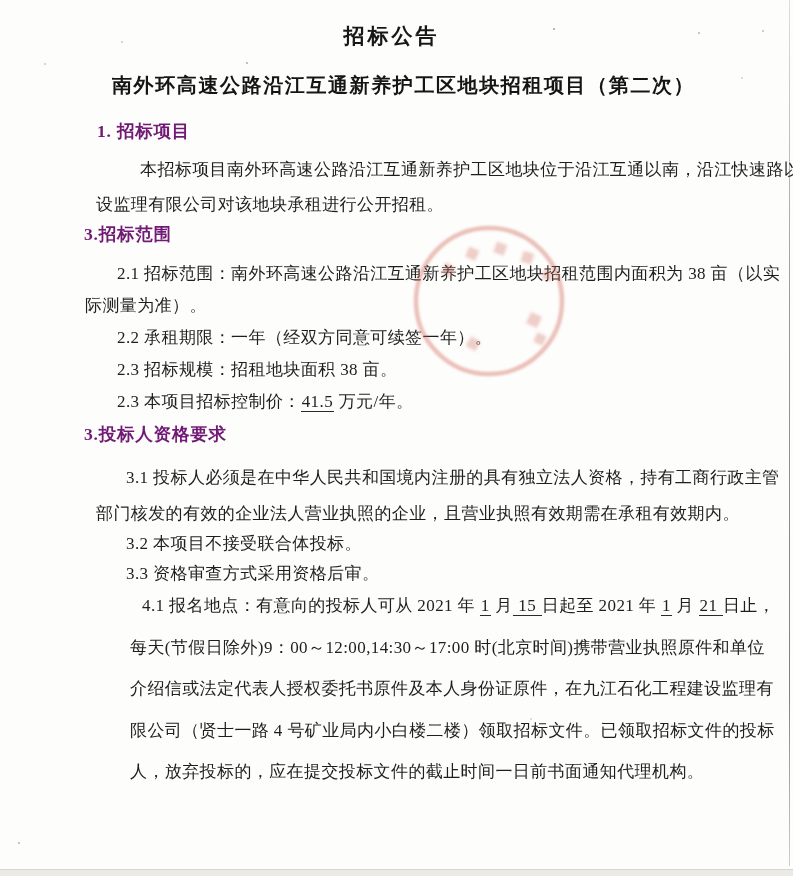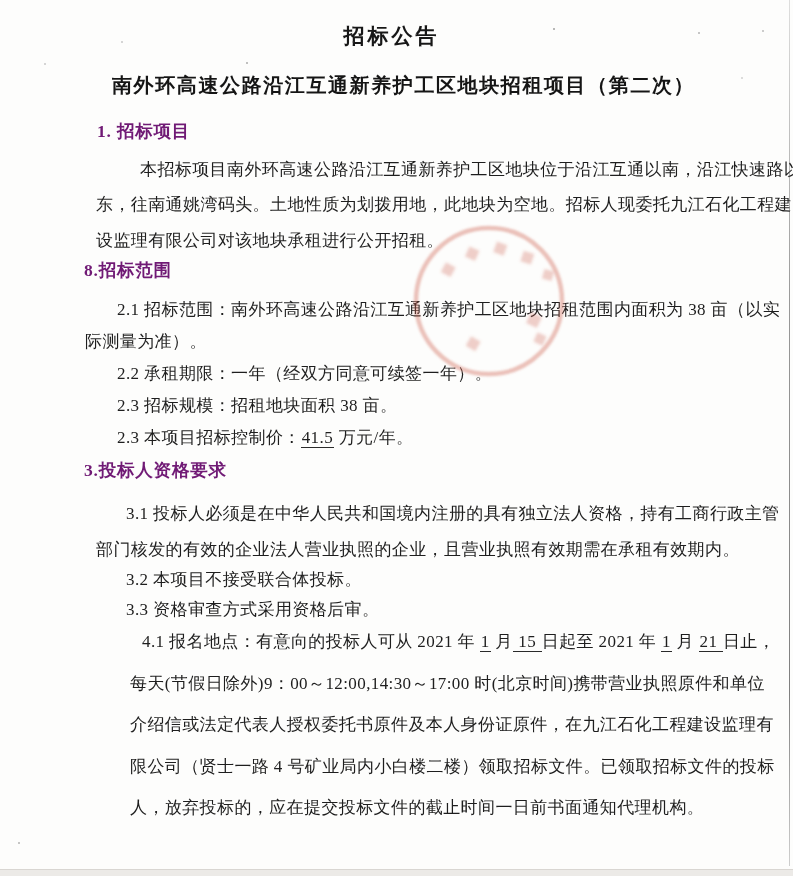--- a/index.html
+++ b/index.html
@@ -76,24 +76,23 @@
 <body>
 
 <div class="page">
 
   <div class="doc">
     <div class="title">招标公告</div>
     <div class="subtitle">南外环高速公路沿江互通新养护工区地块招租项目（第二次）</div>
 
     <div class="hd h1" style="height:39px">1. 招标项目</div>
     <div class="l ind-p" style="height:35px">本招标项目南外环高速公路沿江互通新养护工区地块位于沿江互通以南，沿江快速路以</div>
-    <div class="l" style="height:36px">东，往南通姚湾码头。土地性质为划拨用地，此地块为空地。招标人现委托九江石化工程建</div>
     <div class="l" style="height:29px">设监理有限公司对该地块承租进行公开招租。</div>
 
-    <div class="hd h2" style="height:40px">8.招标范围</div>
+    <div class="hd h2" style="height:40px">3.招标范围</div>
     <div class="l ind-num" style="height:32px">2.1 招标范围：南外环高速公路沿江互通新养护工区地块招租范围内面积为 38 亩（以实</div>
     <div class="l out" style="height:32px">际测量为准）。</div>
     <div class="l ind-num" style="height:32px">2.2 承租期限：一年（经双方同意可续签一年）。</div>
     <div class="l ind-num" style="height:32px">2.3 招标规模：招租地块面积 38 亩。</div>
     <div class="l ind-num" style="height:32px"><span>2.3 本项目招标控制价：</span><span class="u">41.5</span><span> 万元/年。</span></div>
 
     <div class="hd h3" style="height:44px">3.投标人资格要求</div>
     <div class="l ind-num3" style="height:36px">3.1 投标人必须是在中华人民共和国境内注册的具有独立法人资格，持有工商行政主管</div>
     <div class="l" style="height:30px">部门核发的有效的企业法人营业执照的企业，且营业执照有效期需在承租有效期内。</div>
     <div class="l ind-num3" style="height:30px">3.2 本项目不接受联合体投标。</div>

